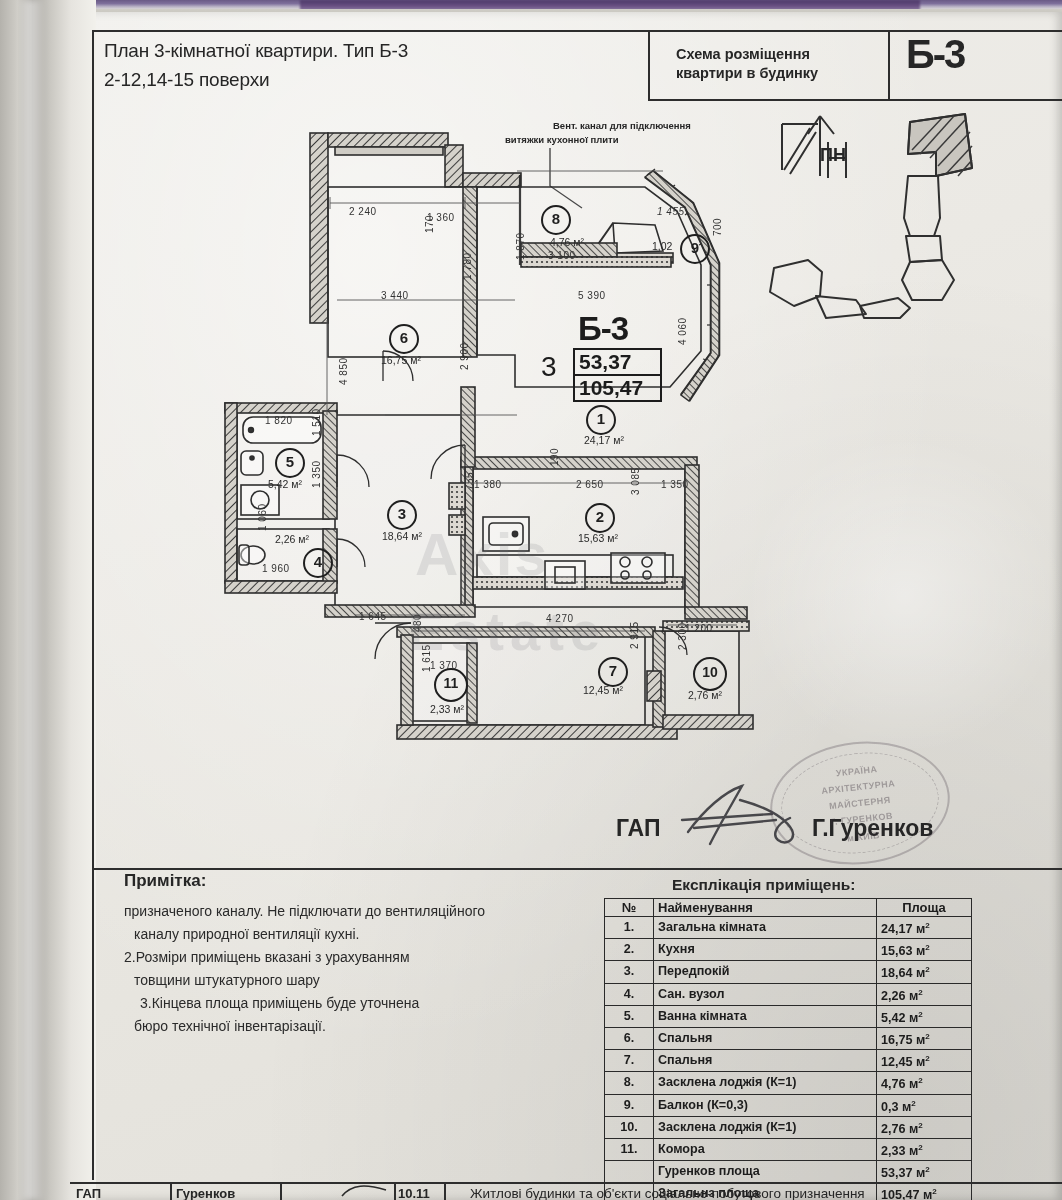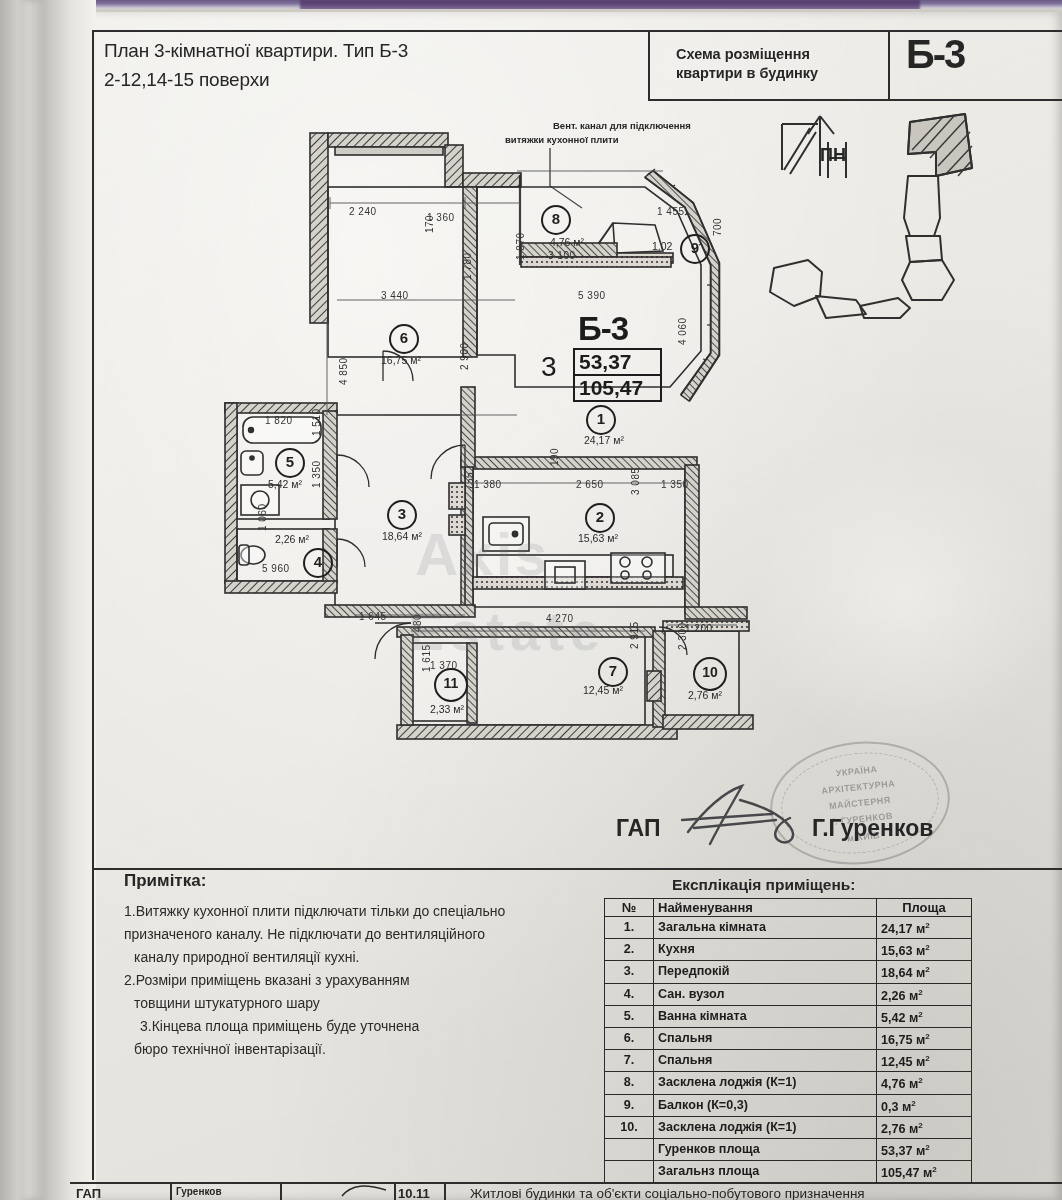--- a/index.html
+++ b/index.html
@@ -346,27 +346,27 @@
   <div class="t dim" style="left:349px;top:206px;">2 240</div>
   <div class="t dim" style="left:427px;top:212px;">1 360</div>
   <div class="t dimv" style="left:424px;top:233px;">170</div>
   <div class="t dimv" style="left:462px;top:280px;">1 780</div>
   <div class="t dimv" style="left:515px;top:260px;">1 870</div>
   <div class="t dim" style="left:381px;top:290px;">3 440</div>
   <div class="t dimv" style="left:338px;top:385px;">4 850</div>
   <div class="t dimv" style="left:459px;top:370px;">2 900</div>
   <div class="t dim" style="left:578px;top:290px;">5 390</div>
   <div class="t dimv" style="left:677px;top:345px;">4 060</div>
-  <div class="t dim" style="left:657px;top:206px;">1 455</div>
+  <div class="t dim" style="left:657px;top:206px;font-style:italic;">1 455</div>
   <div class="t dimv" style="left:712px;top:236px;">700</div>
   <div class="t dim" style="left:548px;top:250px;">3 100</div>
   <div class="t dim" style="left:265px;top:415px;">1 820</div>
   <div class="t dimv" style="left:311px;top:436px;">1 510</div>
   <div class="t dimv" style="left:311px;top:488px;">1 350</div>
-  <div class="t dim" style="left:262px;top:563px;">5 960</div>
+  <div class="t dim" style="left:262px;top:563px;">1 960</div>
   <div class="t dimv" style="left:257px;top:531px;">1 060</div>
   <div class="t dim" style="left:474px;top:479px;">1 380</div>
   <div class="t dimv" style="left:549px;top:466px;">190</div>
   <div class="t dim" style="left:576px;top:479px;">2 650</div>
   <div class="t dim" style="left:661px;top:479px;">1 350</div>
   <div class="t dimv" style="left:630px;top:495px;">3 085</div>
   <div class="t dimv" style="left:464px;top:490px;">755</div>
   <div class="t dim" style="left:359px;top:611px;">1 645</div>
   <div class="t dim" style="left:546px;top:613px;">4 270</div>
   <div class="t dim" style="left:430px;top:660px;">1 370</div>
@@ -396,21 +396,20 @@
     <div class="stamp-txt" style="top:38px;">АРХІТЕКТУРНА</div>
     <div class="stamp-txt" style="top:54px;">МАЙСТЕРНЯ</div>
     <div class="stamp-txt" style="top:70px;">Г. ГУРЕНКОВ</div>
     <div class="stamp-txt" style="top:88px;">м.КИЇВ</div>
   </div>
 
   <div class="ink hline" style="left:92px;top:868px;width:970px;height:1.5px;"></div>
 
   <div class="t note-h" style="left:124px;top:871px;">Примітка:</div>
   <div id="notes-list" style="position:absolute;left:124px;top:900px;width:470px;">
-      <div class="note-l" style="margin-left: 0px;">1.Витяжку кухонної плити підключати тільки до спеціально</div>
       <div class="note-l" style="">призначеного каналу. Не підключати до вентиляційного</div>
       <div class="note-l" style="margin-left: 10px;">каналу природної вентиляції кухні.</div>
       <div class="note-l" style="margin-left: 0px;">2.Розміри приміщень вказані з урахуванням</div>
       <div class="note-l" style="margin-left: 10px;">товщини штукатурного шару</div>
       <div class="note-l" style="margin-left: 16px;">3.Кінцева площа приміщень буде уточнена</div>
       <div class="note-l" style="margin-left: 10px;">бюро технічної інвентарізації.</div>
     </div>
 
   <div class="t exp-h" style="left:672px;top:876px;">Експлікація приміщень:</div>
   <table id="exp-table">
@@ -466,38 +465,43 @@
           <td class="c-no">9.</td>
           <td class="c-name">Балкон (К=0,3)</td>
           <td class="c-area">0,3 м<sup>2</sup></td>
         </tr>
         <tr>
           <td class="c-no">10.</td>
           <td class="c-name">Засклена лоджія (К=1)</td>
           <td class="c-area">2,76 м<sup>2</sup></td>
         </tr>
         <tr>
+          <td class="c-no">11.</td>
+          <td class="c-name">Комора</td>
+          <td class="c-area">2,33 м<sup>2</sup></td>
+        </tr>
+        <tr>
           <td class="c-no"></td>
           <td class="c-name">Гуренков площа</td>
           <td class="c-area">53,37 м<sup>2</sup></td>
         </tr>
         <tr>
           <td class="c-no"></td>
           <td class="c-name">Загальнз площа</td>
           <td class="c-area">105,47 м<sup>2</sup></td>
         </tr>
       </tbody>
   </table>
 
   <div class="ink hline" style="left:70px;top:1182px;width:992px;height:1.6px;"></div>
   <div class="ink vline" style="left:170px;top:1182px;height:18px;"></div>
   <div class="ink vline" style="left:280px;top:1182px;height:18px;"></div>
   <div class="ink vline" style="left:394px;top:1182px;height:18px;"></div>
   <div class="ink vline" style="left:444px;top:1182px;height:18px;"></div>
   <div class="t" style="left:76px;top:1186px;font-size:13px;font-weight:bold;">ГАП</div>
-  <div class="t" style="left:176px;top:1186px;font-size:10px;font-weight:bold;">Гуренков</div>
+  <div class="t" style="left:176px;top:1186px;font-size:13px;font-weight:bold;">Гуренков</div>
   <div class="t" style="left:398px;top:1186px;font-size:13px;font-weight:bold;">10.11</div>
   <div class="t" style="left:470px;top:1186px;font-size:13.5px;">Житлові будинки та об'єкти соціально-побутового призначення</div>
   <svg width="50" height="16" style="left:340px;top:1182px;">
     <path d="M2 14 C12 2, 26 2, 46 8" stroke="#2b2b2b" stroke-width="1.6" fill="none"></path>
   </svg>
 
 </div>
 
 </body></html>

